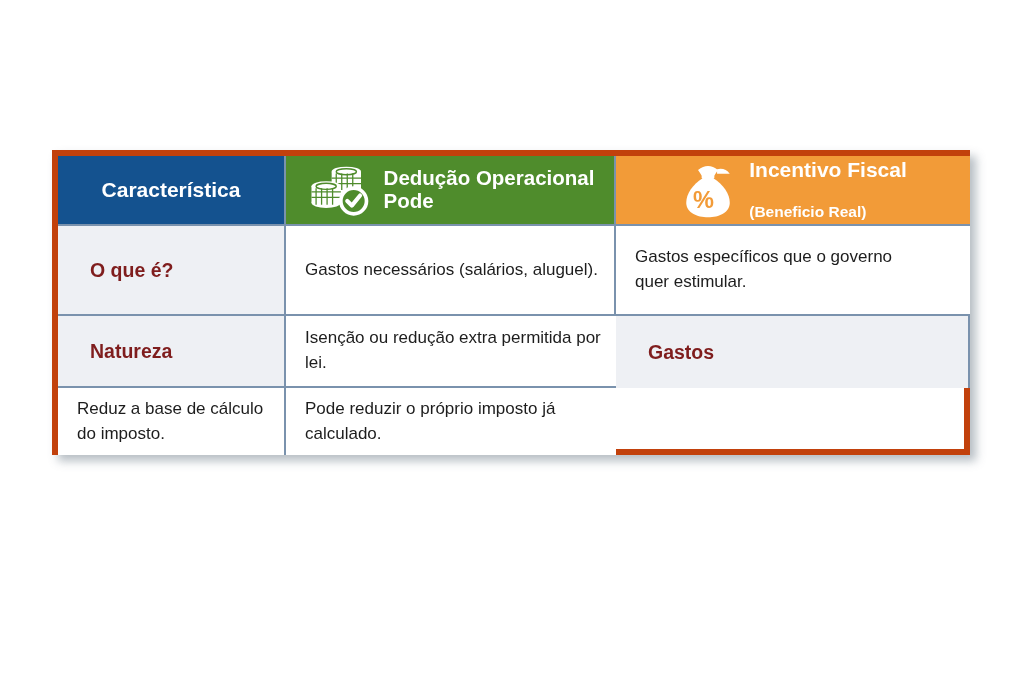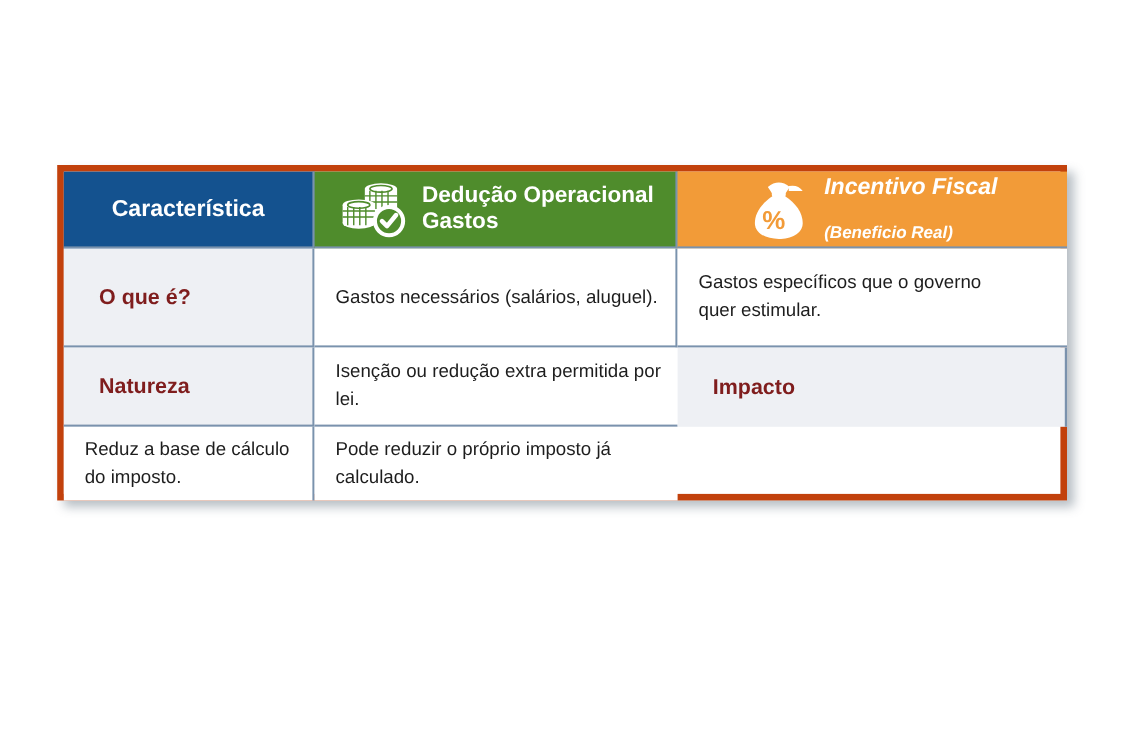--- a/index.html
+++ b/index.html
@@ -35,21 +35,21 @@
     justify-content:center;
     color:#ffffff;
     font-weight:bold;
   }
   .hdr-blue{background:#14528f;font-size:21px;}
   .hdr-green{background:#4f8c2c;gap:12px;padding:0 8px;}
   .hdr-orange{background:#f29b38;gap:12px;padding:0 10px;}
   .hdr-green .hdr-text{
     font-size:20.5px;line-height:1.12;
   }
-  .hdr-orange .hdr-text{text-align:left;line-height:1.08;font-style:italic;}
+  .hdr-orange .hdr-text{text-align:left;line-height:1.08;}
   .hdr-orange .hdr-title{font-size:21px;display:block;}
   .hdr-orange .hdr-sub{font-size:15.5px;display:block;margin-top:22px;}
   .label-cell{
     background:#eef0f4;
     color:#7f1d1d;
     font-weight:bold;
     font-size:19.5px;
     padding-left:32px;
   }
   .body-cell{
@@ -87,21 +87,21 @@
         <ellipse cx="22" cy="26" rx="16" ry="5.5" fill="#ffffff"></ellipse>
         <ellipse cx="22" cy="26" rx="11" ry="3.3" fill="none" stroke="#4f8c2c" stroke-width="1.6"></ellipse>
         <path d="M6,32 h32 M6,38 h32" stroke="#4f8c2c" stroke-width="1.4"></path>
         <path d="M11,28 v18 M17,28 v18 M23,28 v18 M29,28 v18" stroke="#4f8c2c" stroke-width="1.4"></path>
 
         <circle cx="52" cy="42" r="14" fill="#4f8c2c" stroke="#ffffff" stroke-width="4"></circle>
         <path d="M45,42 L50,47 L59,36" fill="none" stroke="#ffffff" stroke-width="4.5" stroke-linecap="round" stroke-linejoin="round"></path>
       </svg>
       <div class="hdr-text">
         <span>Dedução Operacional</span><br>
-        <span>Gastos</span>
+        <span>Pode</span>
       </div>
     </div>
 
     <div class="cell hdr hdr-orange last-col">
       <svg class="icon" width="58" height="58" viewBox="0 0 64 64">
 
         <path d="M21,10 Q32,1 43,10 L39,16 Q32,12 25,16 Z" fill="#ffffff"></path>
         <path d="M42,9 Q51,7 56,14 Q48,14 42,14 Z" fill="#ffffff"></path>
         <rect x="25" y="13" width="14" height="7" rx="2" fill="#ffffff"></rect>
 
@@ -128,21 +128,21 @@
     </div>
 
     <div class="cell label-cell">
       <span>Natureza</span>
     </div>
     <div class="cell body-cell last-col">
       <span>Isenção ou redução extra permitida por lei.</span>
     </div>
 
     <div class="cell label-cell last-row">
-      <span>Impacto</span>
+      <span>Gastos</span>
     </div>
     <div class="cell body-cell last-row">
       <span>Reduz a base de cálculo do imposto.</span>
     </div>
     <div class="cell body-cell last-col last-row">
       <span>Pode reduzir o próprio imposto já calculado.</span>
     </div>
 
   </div>
 </div>

